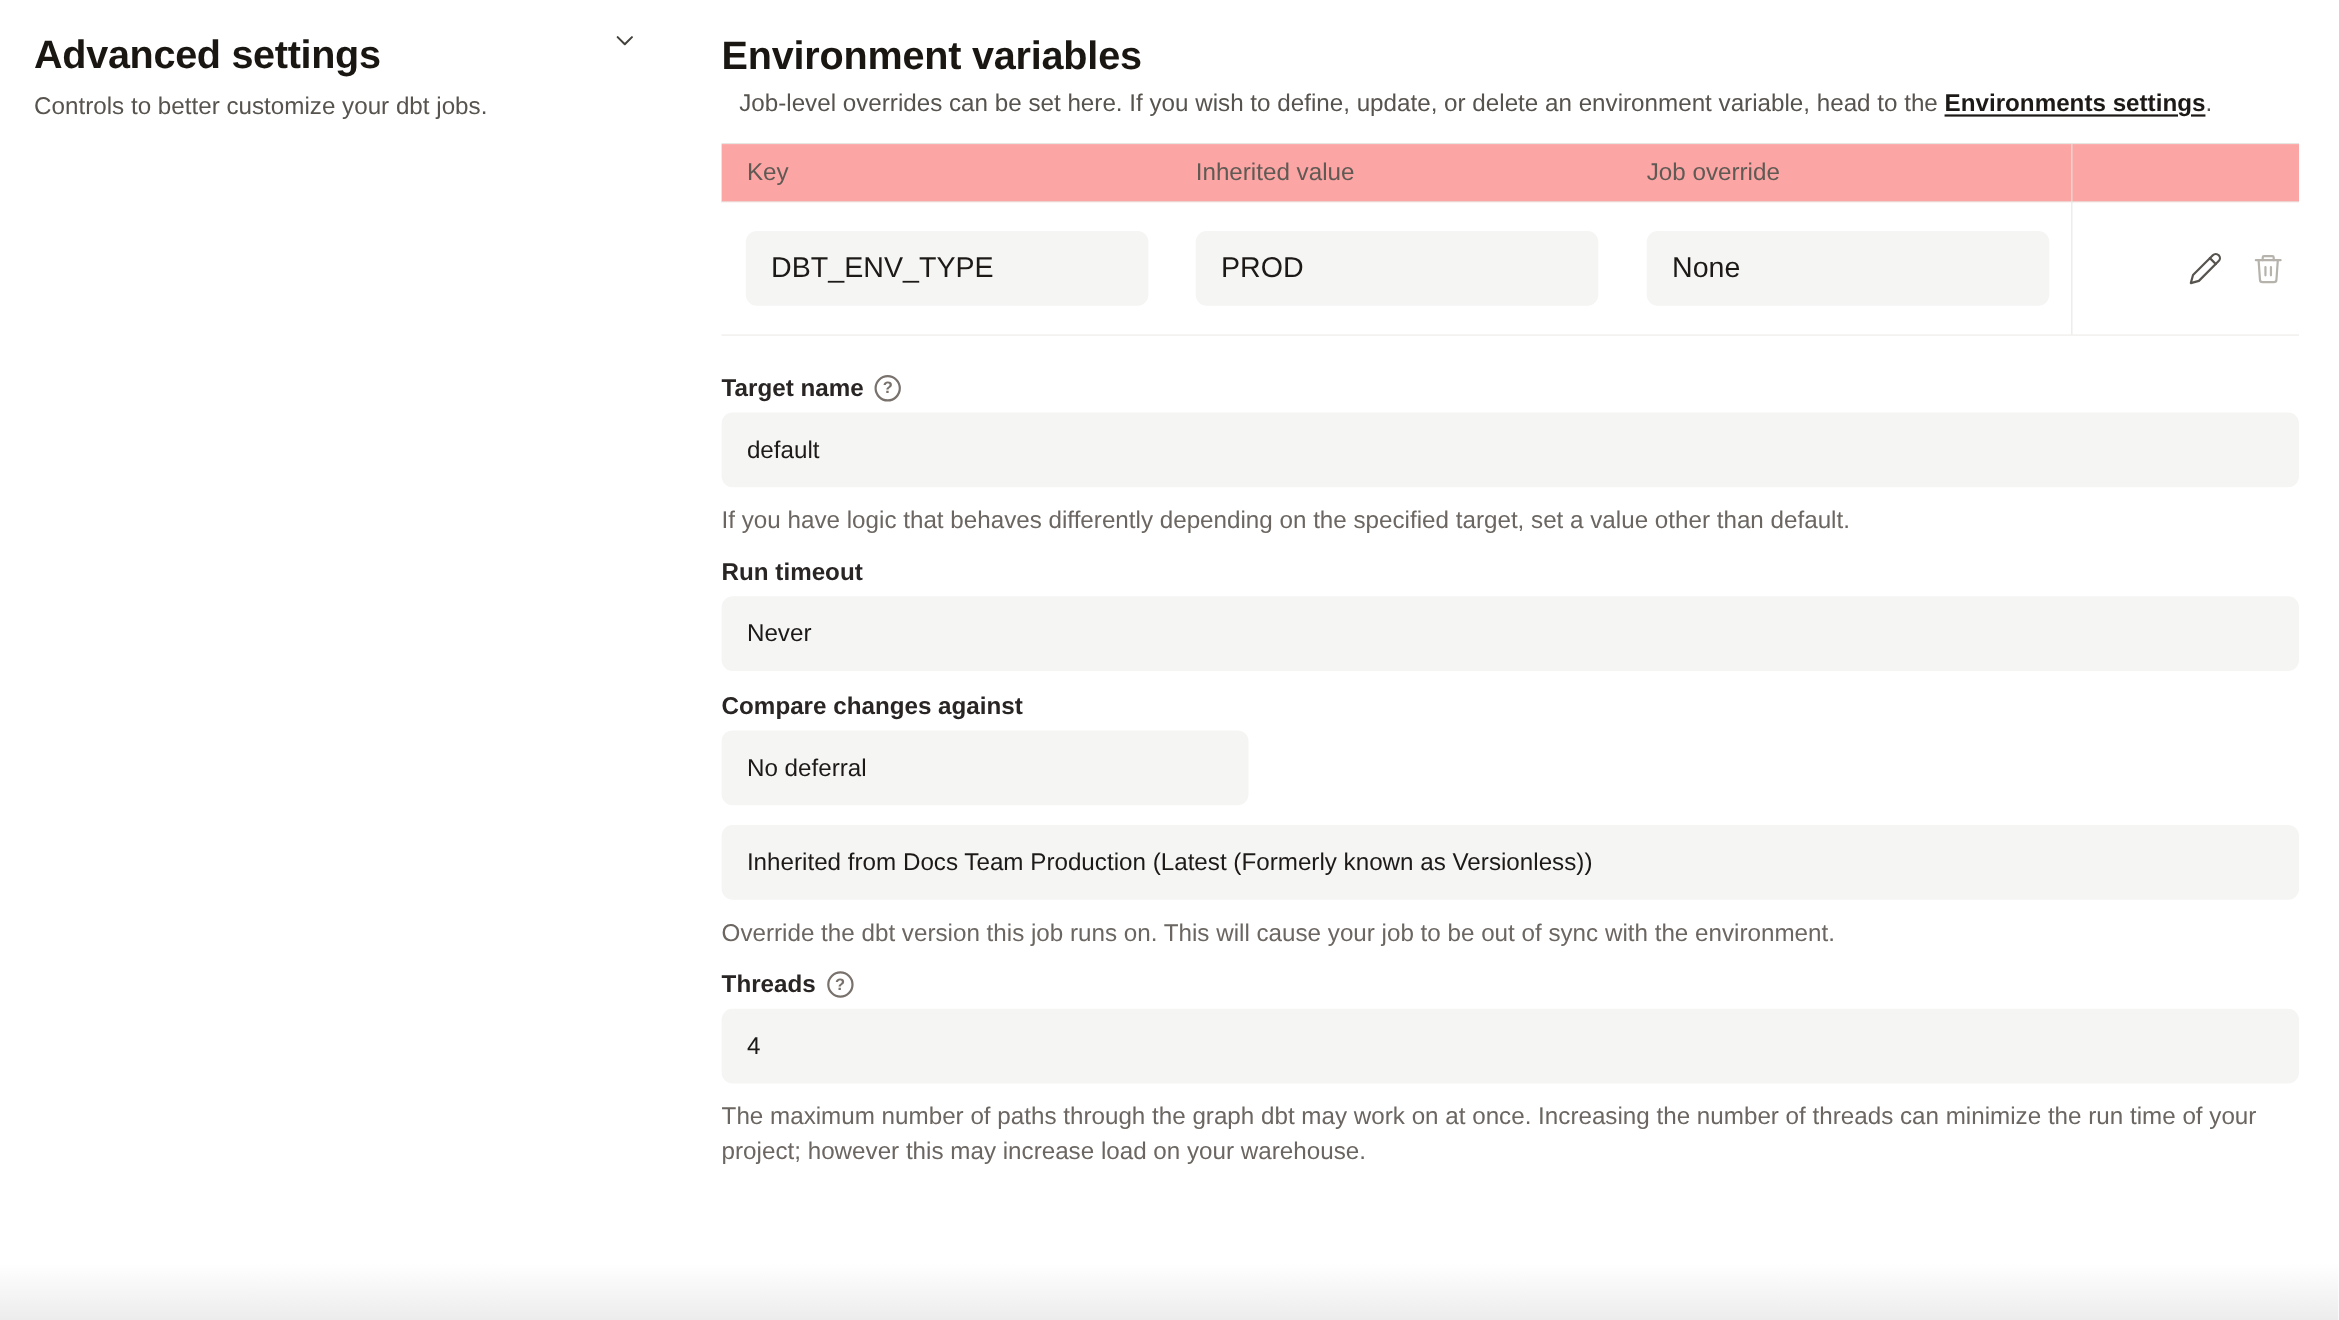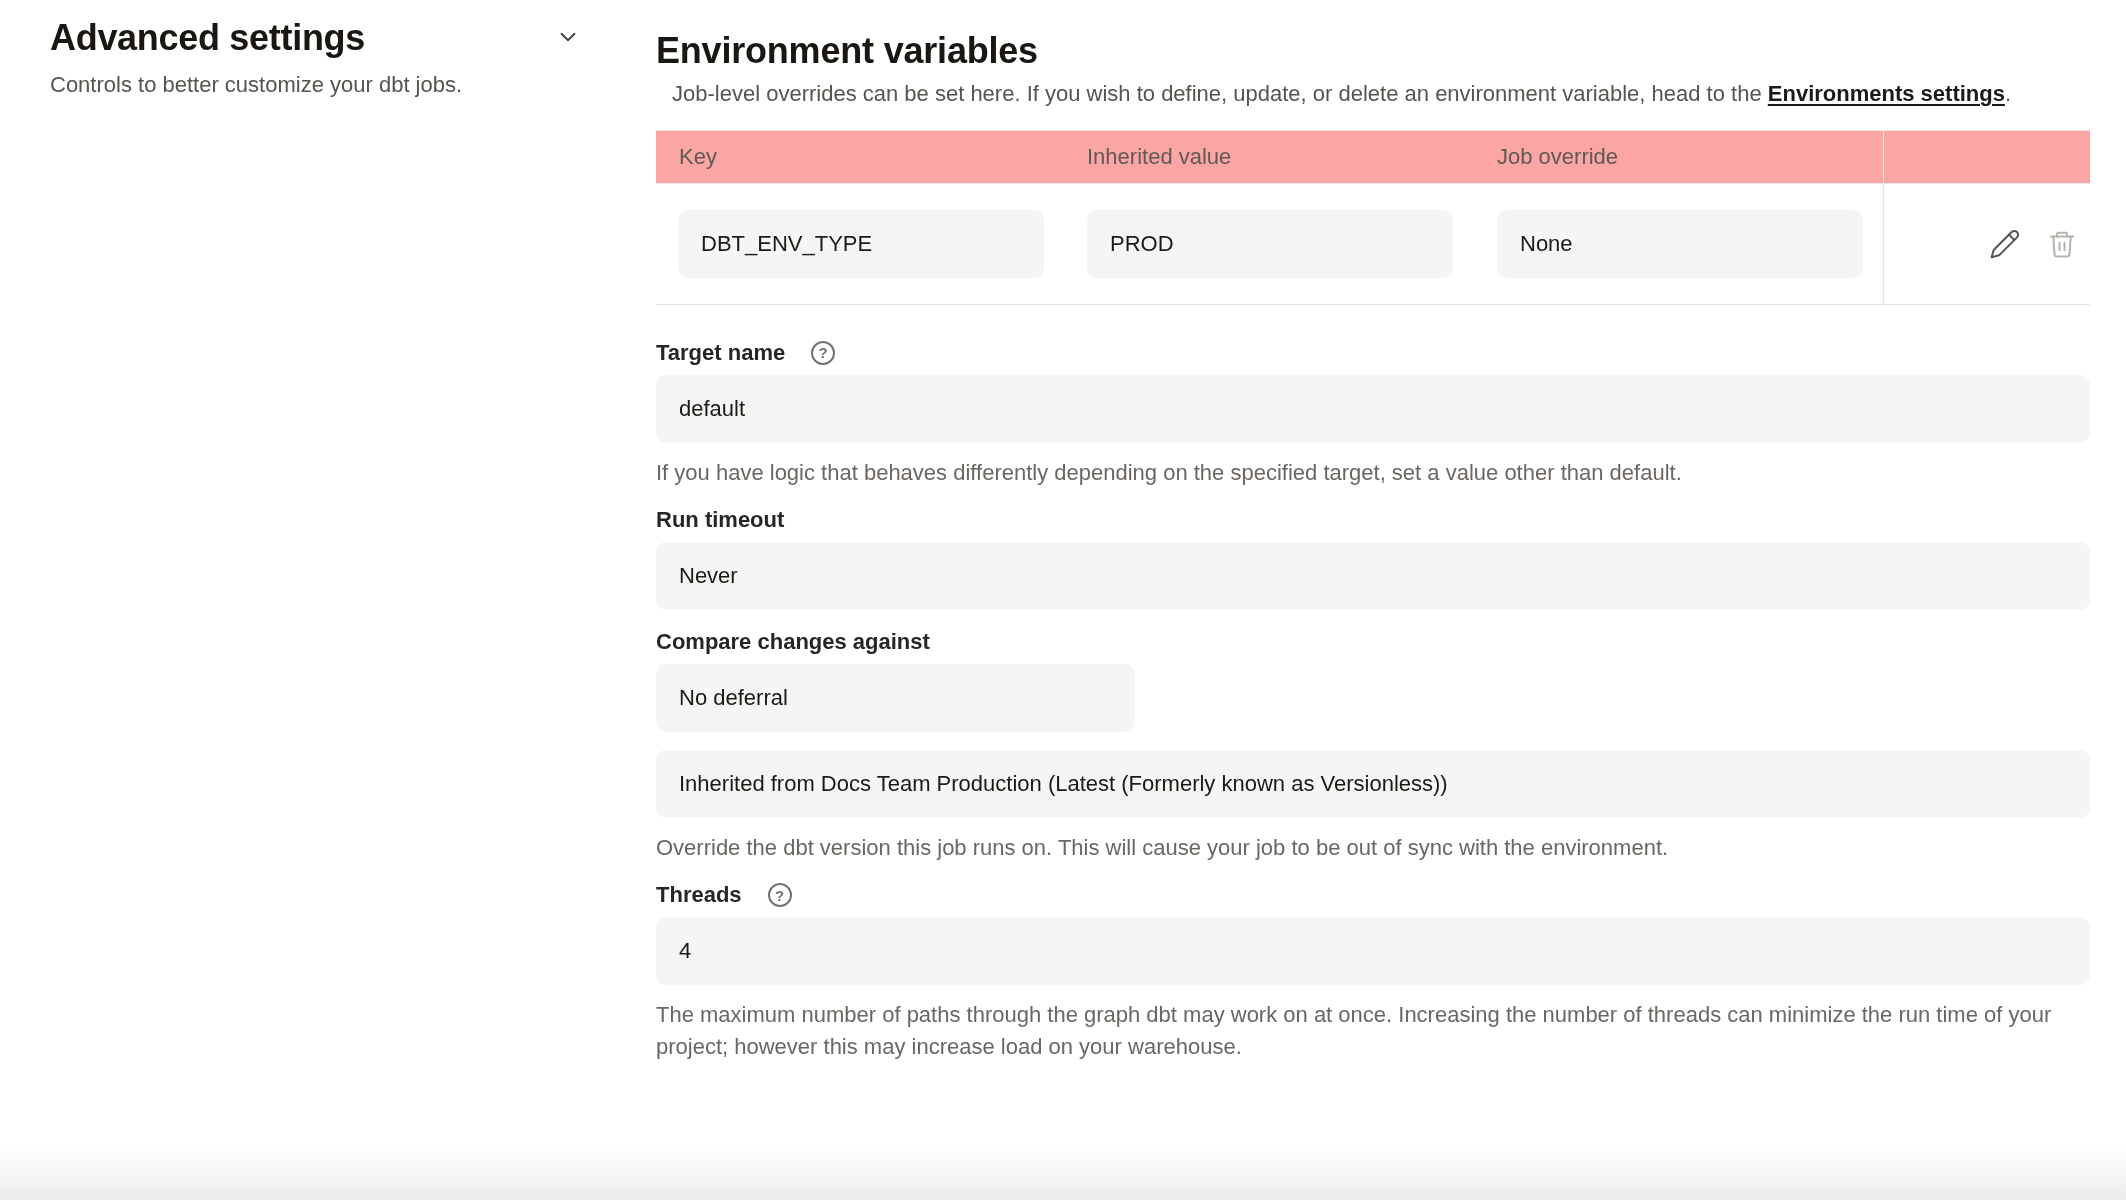--- a/index.html
+++ b/index.html
@@ -7,21 +7,21 @@
   body {
     font-family: "Liberation Sans", "DejaVu Sans", sans-serif;
     background: #ffffff;
     color: #1c1917;
     position: relative;
     overflow: hidden;
   }
   .page { position: relative; width: 2126px; height: 1200px; }
 
   
-  .left-panel { position: absolute; left: 31px; top: 18px; width: 600px; margin-left: 19px; }
+  .left-panel { position: absolute; left: 31px; top: 30px; width: 600px; }
   .page-title { font-size: 36px; font-weight: bold; color: #1a1713; letter-spacing: -0.3px; line-height: 1.1; }
   .page-subtitle { margin-top: 12px; font-size: 22px; color: #57534e; line-height: 1.35; }
   .collapse-btn {
     position: absolute; left: 551px; top: 20px;
     width: 34px; height: 34px; border: none; background: transparent;
     display: flex; align-items: center; justify-content: center; cursor: pointer;
   }
 
   
   .content { position: absolute; left: 656px; top: 0; width: 1434px; }
@@ -42,30 +42,30 @@
   }
   .env-thead .th:first-child { padding-left: 23px; }
   .env-row {
     display: grid; grid-template-columns: 431px 410px 390px 1fr;
     padding: 26px 0; align-items: center; background: #ffffff;
   }
   .env-row .cell-wrap:first-child { padding-left: 22px; }
   .pill {
     height: 68px; width: 366px; background: #f5f5f4; border-radius: 10px;
     display: flex; align-items: center; padding: 0 23px;
-    font-size: 22px; color: #1c1917; white-space: nowrap; overflow: hidden;
+    font-size: 26px; color: #1c1917; white-space: nowrap; overflow: hidden;
   }
   .tbl-divider { position: absolute; top: 0; bottom: 0; left: 1227px; width: 1px; background: #e7e5e2; }
   .row-actions { display: flex; align-items: center; gap: 26px; padding-left: 102px; }
   .icon-btn { border: none; background: transparent; padding: 0; cursor: pointer; display: flex; align-items: center; justify-content: center; }
 
   
   .field { margin-top: 18px; }
   .field.first { margin-top: 34px; }
-  .field-label-row { display: flex; align-items: center; gap: 26px; }
+  .field-label-row { display: flex; align-items: center; gap: 10px; }
   .field-label { font-size: 22px; font-weight: bold; color: #292524; line-height: 28px; }
   .help-circle {
     width: 24px; height: 24px; border-radius: 50%; border: 2px solid #78716c;
     background: transparent; color: #78716c; font-size: 15px; font-weight: bold;
     display: flex; align-items: center; justify-content: center; cursor: pointer; line-height: 1;
   }
   .input-box {
     margin-top: 8px; height: 68px; width: 100%;
     background: #f5f5f4; border-radius: 10px;
     display: flex; align-items: center; padding: 0 23px;

